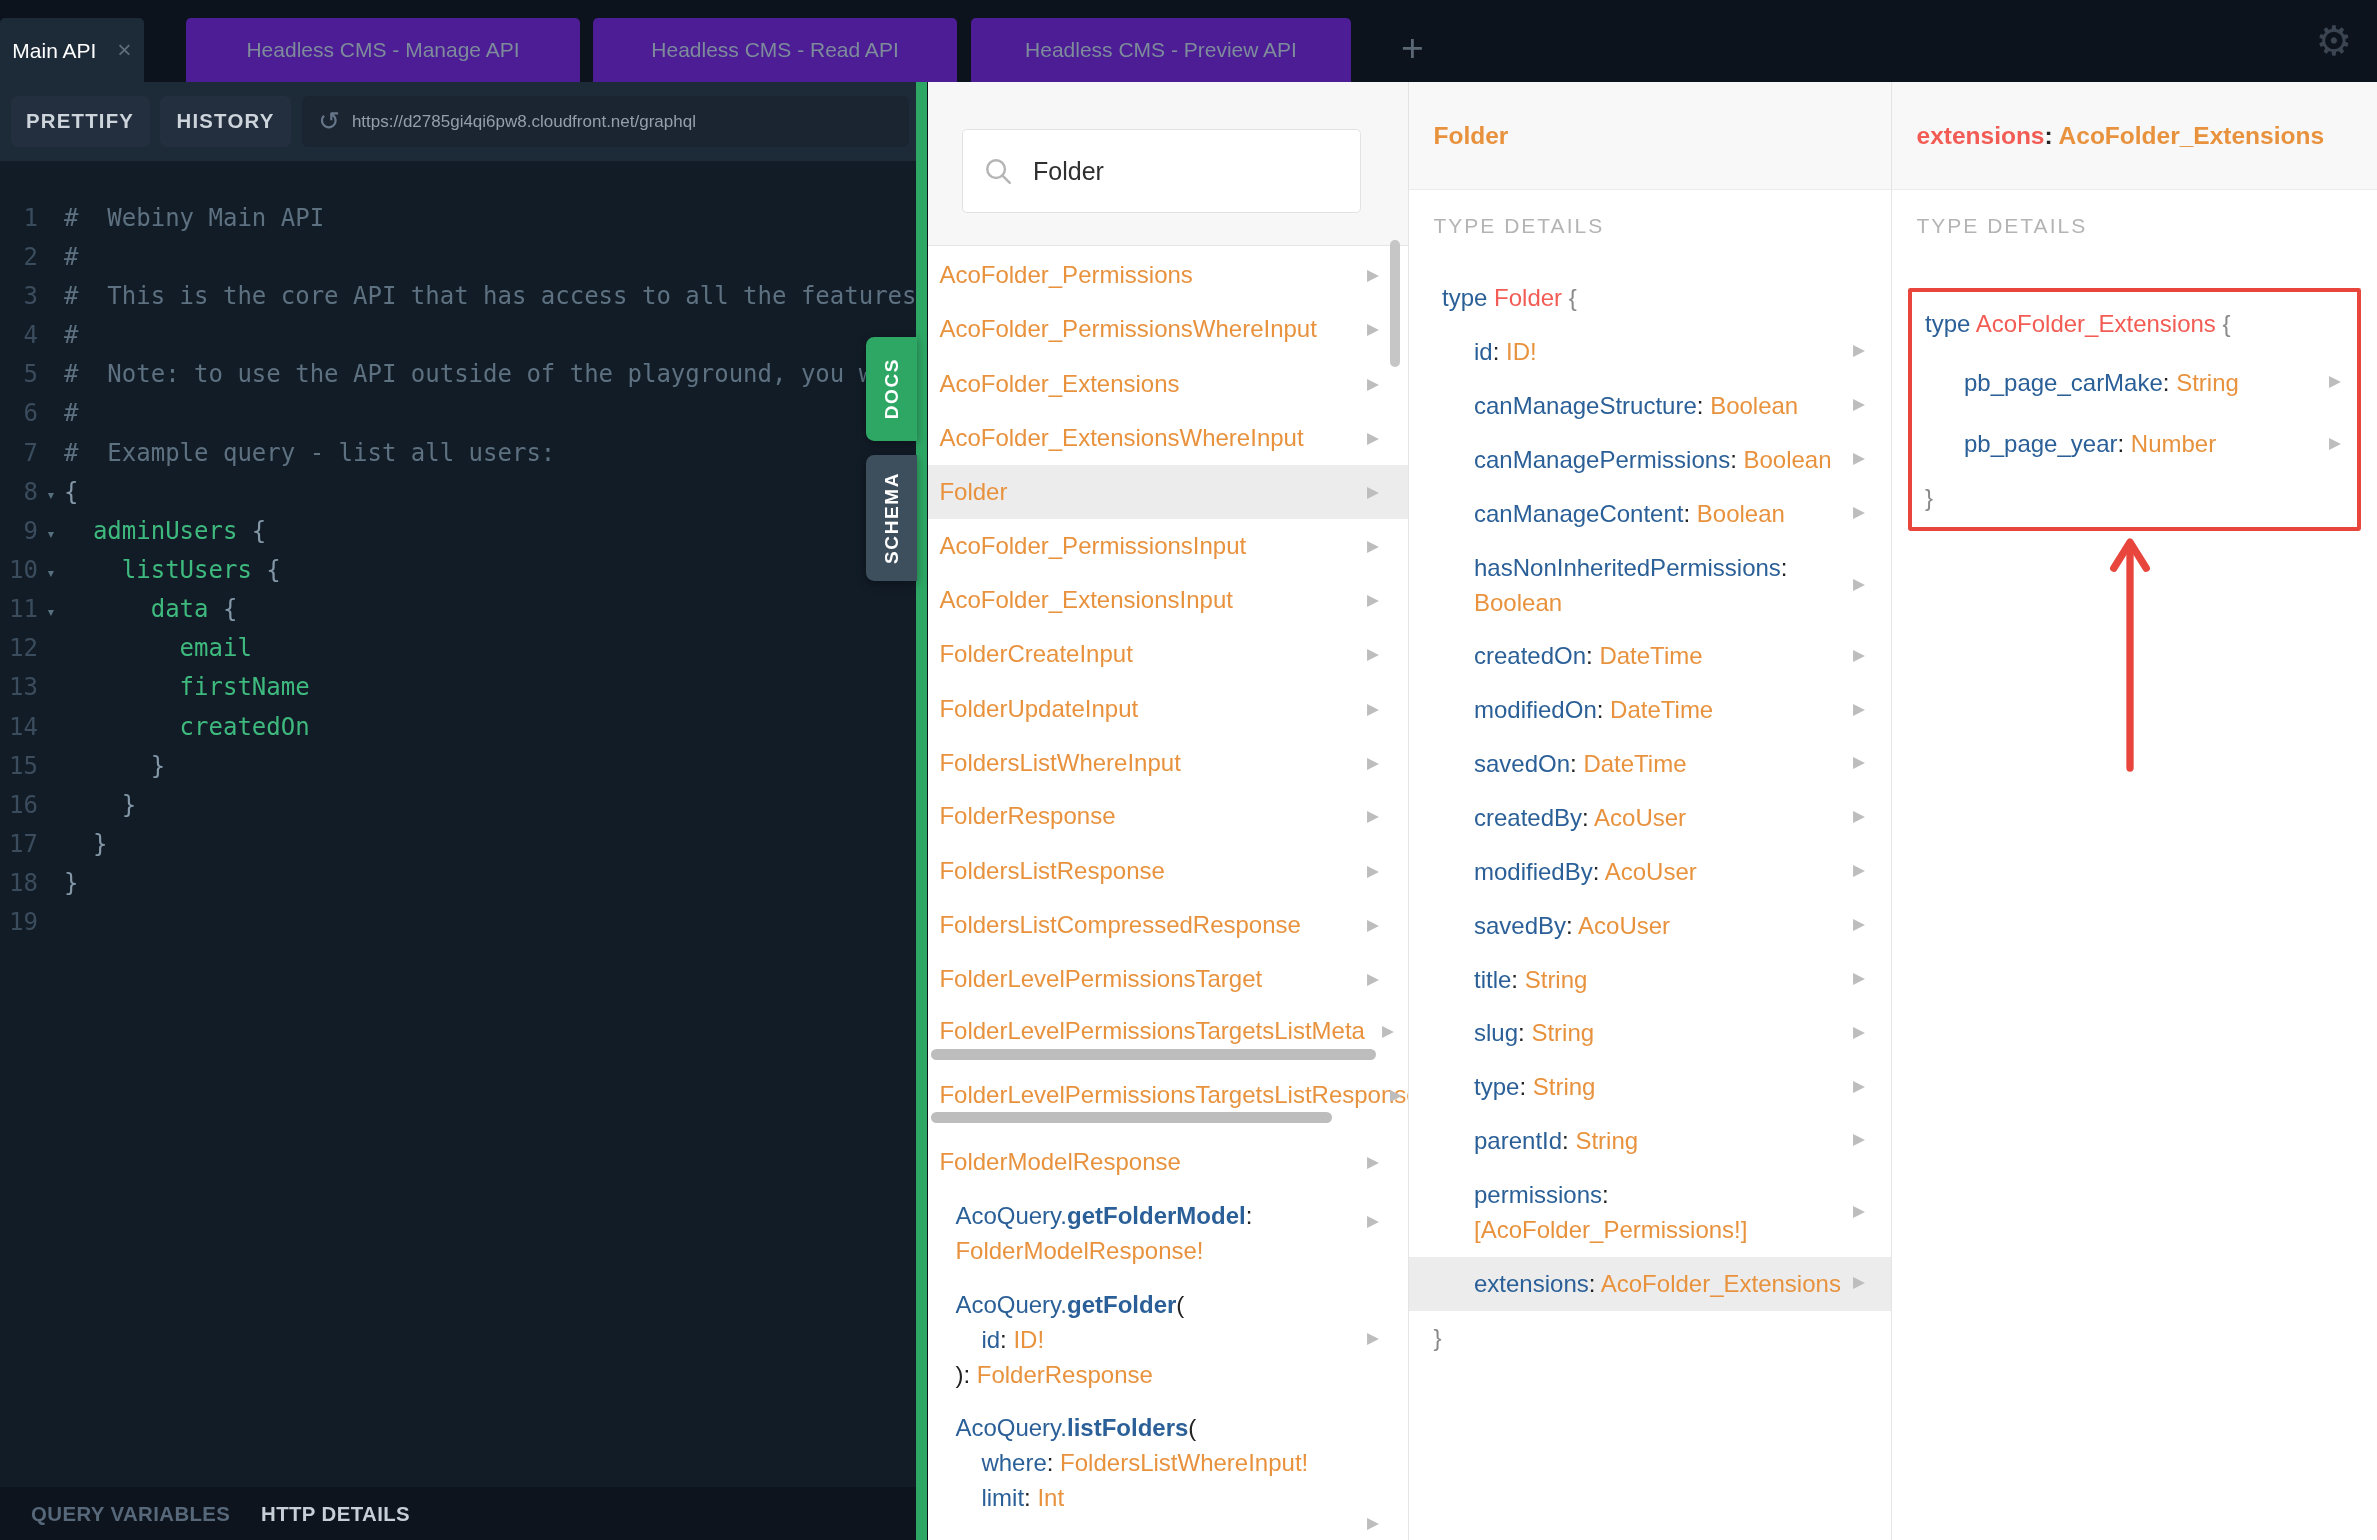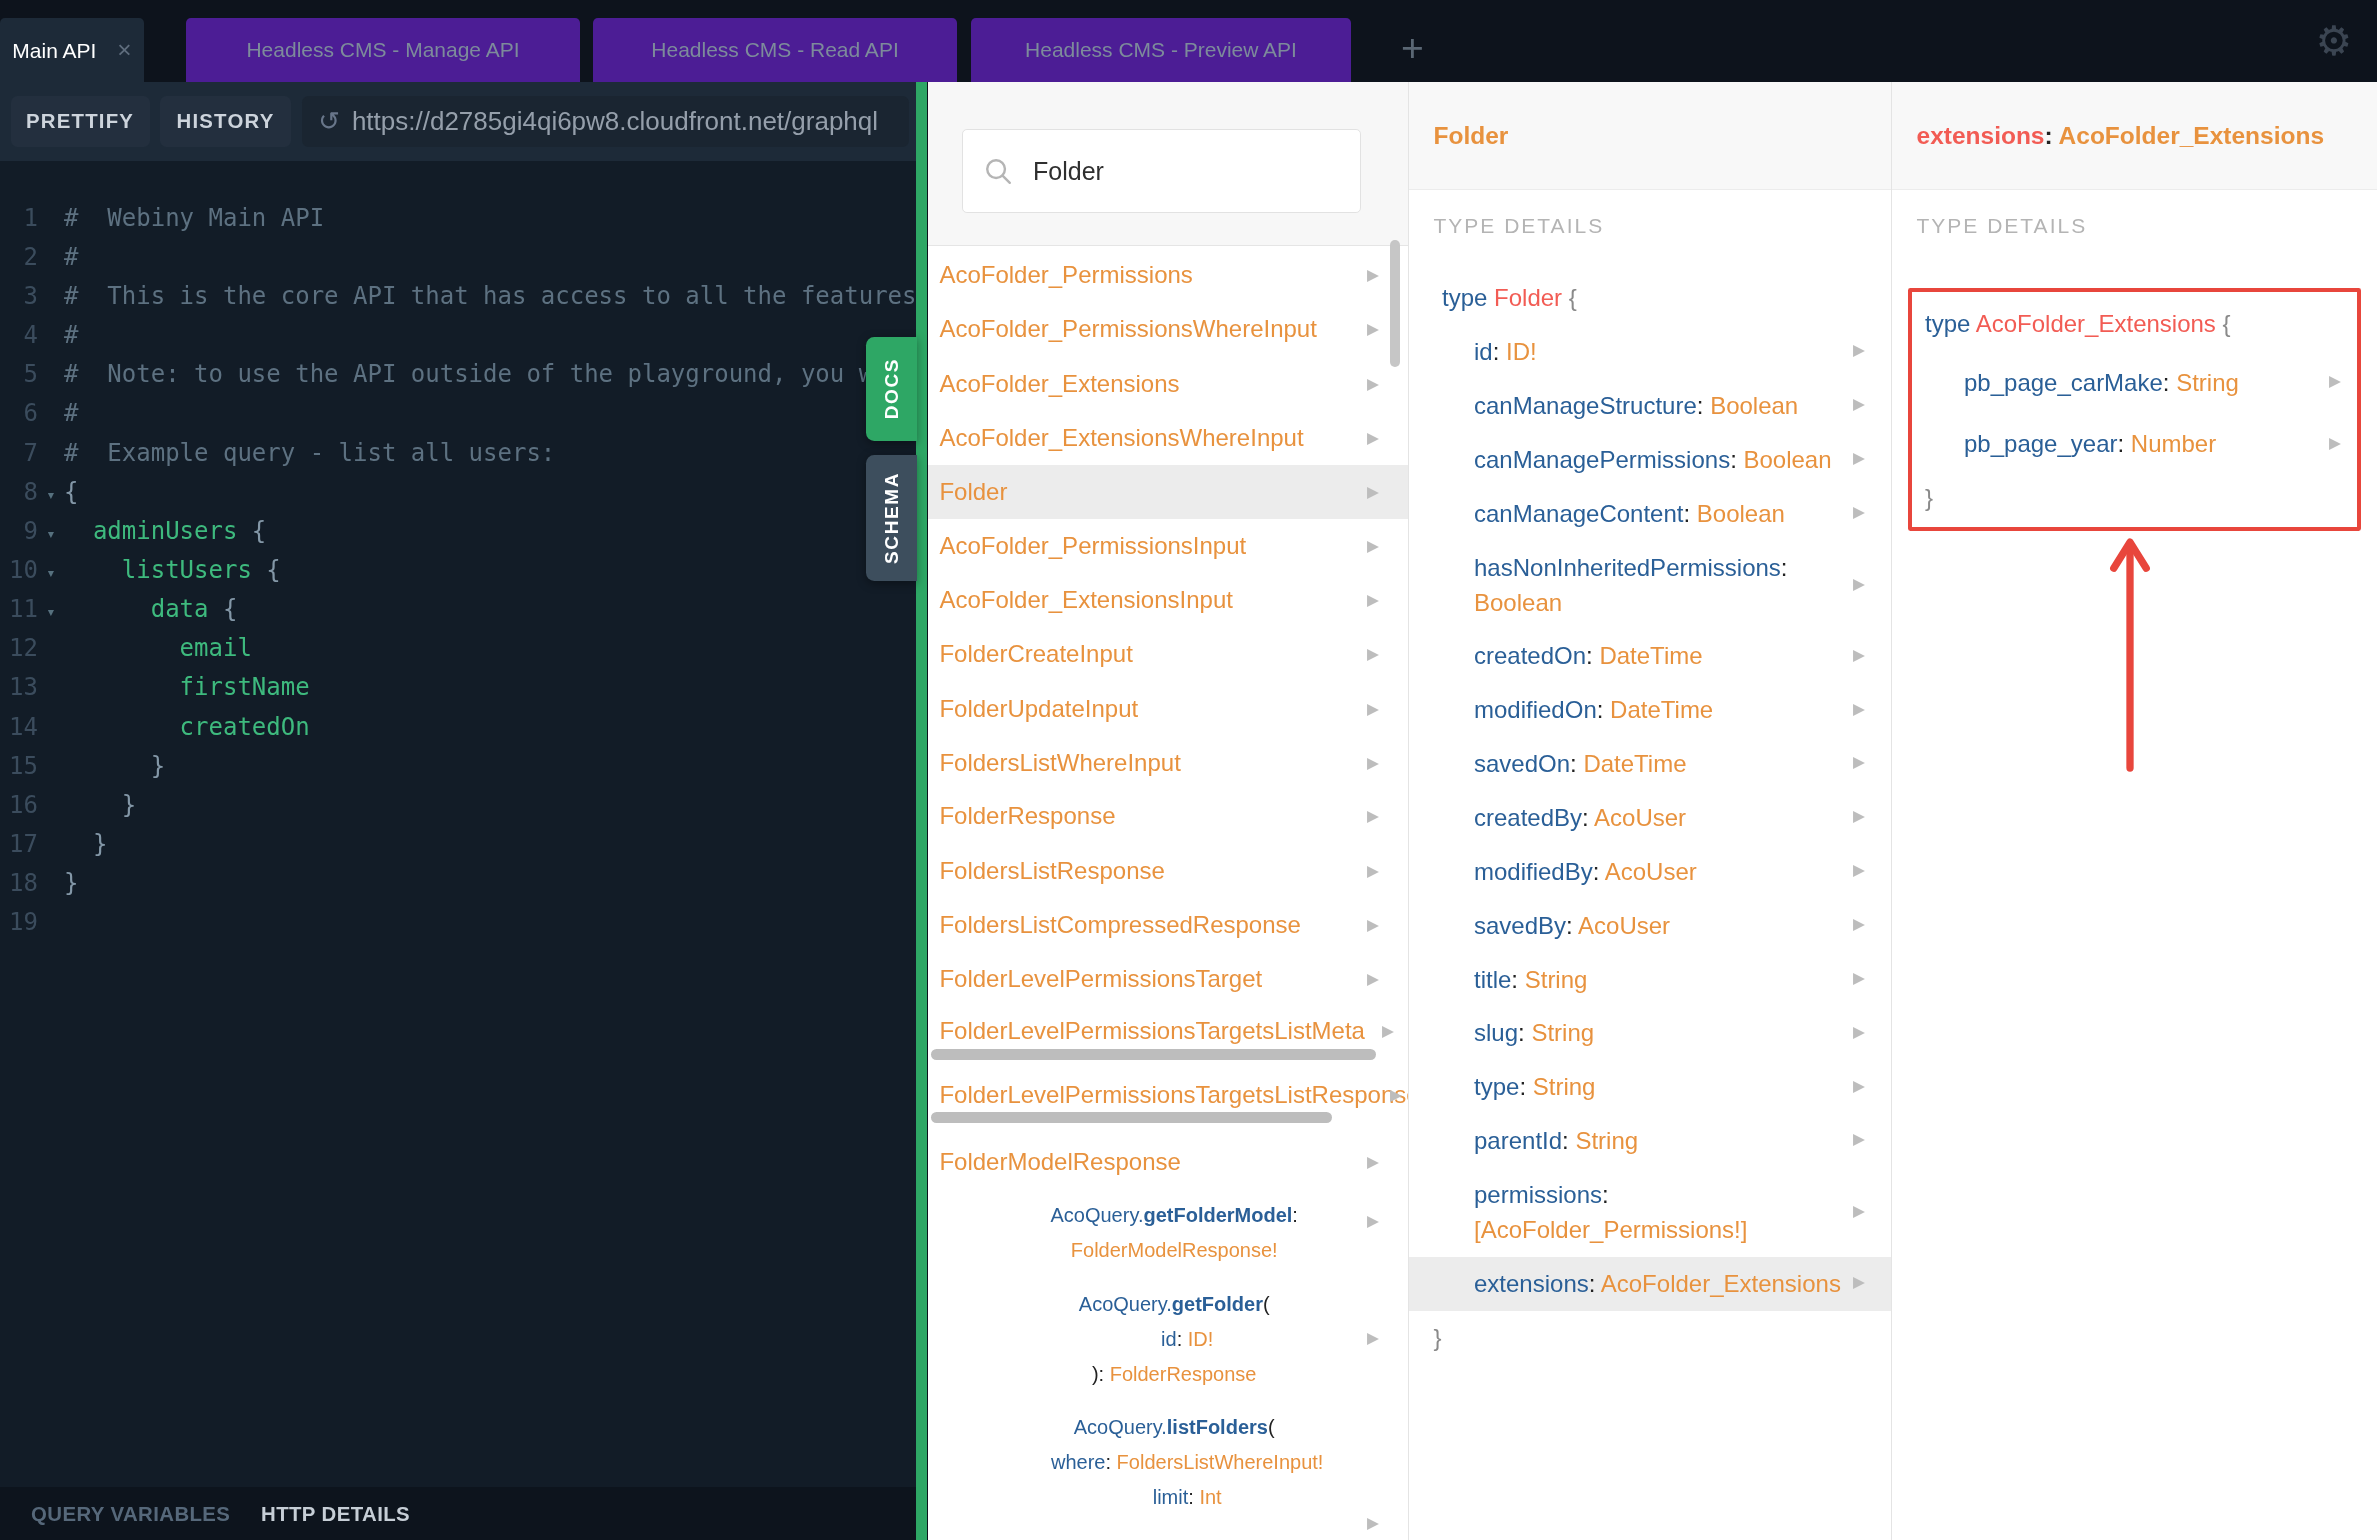--- a/index.html
+++ b/index.html
@@ -20,21 +20,21 @@
 
   
   #leftpane{left:0;top:82px;width:917px;height:1459px;background:#121c27;}
   #ltoolbar{position:absolute;left:0;top:0;width:917px;height:79px;background:#1d2a38;}
   .tbtn{position:absolute;top:14px;height:51px;line-height:51px;background:#232f3e;color:#cdd4dc;
         font-size:20.4px;font-weight:700;letter-spacing:1.2px;text-align:center;border-radius:6.5px;cursor:pointer;}
   #urlbox{position:absolute;left:302px;top:14px;width:607px;height:51px;background:#1a2531;
           border-radius:6.5px;display:flex;align-items:center;}
   #urlbox .reload{color:#68768a;font-size:26px;margin:0 9.8px 0 16.3px;}
   #urlbox input{flex:1;background:transparent;border:none;outline:none;color:#959fab;
-                font-size:26px;font-family:"Liberation Sans",sans-serif;}
+                font-size:17px;font-family:"Liberation Sans",sans-serif;}
 
   
   #editor{position:absolute;left:0;top:79px;width:917px;height:1407px;overflow:hidden;}
   .cl{position:absolute;left:0;width:917px;height:39px;line-height:39px;white-space:pre;
       font-family:"DejaVu Sans Mono",monospace;font-size:24px;}
   .cl .ln{display:inline-block;width:38px;text-align:right;color:#3b4c5d;}
   .cl .fold{display:inline-block;width:26px;text-align:center;color:#56707e;font-size:15.5px;}
   .cl .cm{color:#5d7181;margin-top:48px;}
   .cl .g{color:#3eba7e;margin-top:48px;}
   .cl .p{color:#8397a7;}
@@ -70,22 +70,22 @@
 
   .drow{position:absolute;left:0;width:100%;height:54px;line-height:54px;font-size:24px;
         color:#e8923e;cursor:pointer;white-space:nowrap;}
   .drow .lbl{padding-left:11.4px;}
   .drow.sel{background:#ececec;}
   .arr{position:absolute;color:#bdbdbd;font-size:15.5px;}
   .drow .arr{left:439px;top:0;}
   .pill{position:absolute;height:11.4px;border-radius:5.7px;background:#bdbdbd;}
   #vthumb{position:absolute;left:462px;top:158px;width:9.8px;height:127px;border-radius:4.9px;background:#c6c6c6;}
 
-  .qrow{position:absolute;left:0;width:100%;line-height:35px;font-size:20px;padding-left:11.4px;
-        box-sizing:border-box;cursor:pointer;text-align:center;}
+  .qrow{position:absolute;left:16px;width:100%;line-height:35px;font-size:24px;padding-left:11.4px;
+        box-sizing:border-box;cursor:pointer;}
   .qrow .argl{padding-left:26px;}
   .bl{color:#2a5f97;}
   .blb{color:#2a5f97;font-weight:700;}
   .dk{color:#222;}
   .ora{color:#e8923e;}
 
   .pheader{position:absolute;left:0;top:0;width:100%;height:107px;background:#f8f8f8;
            border-bottom:1.6px solid #ececec;}
   .ptitle{position:absolute;left:24.5px;top:36px;height:36px;line-height:36px;font-size:24.5px;font-weight:600;}
   .section{position:absolute;left:24.5px;top:132px;height:24.5px;line-height:24.5px;font-size:21px;

